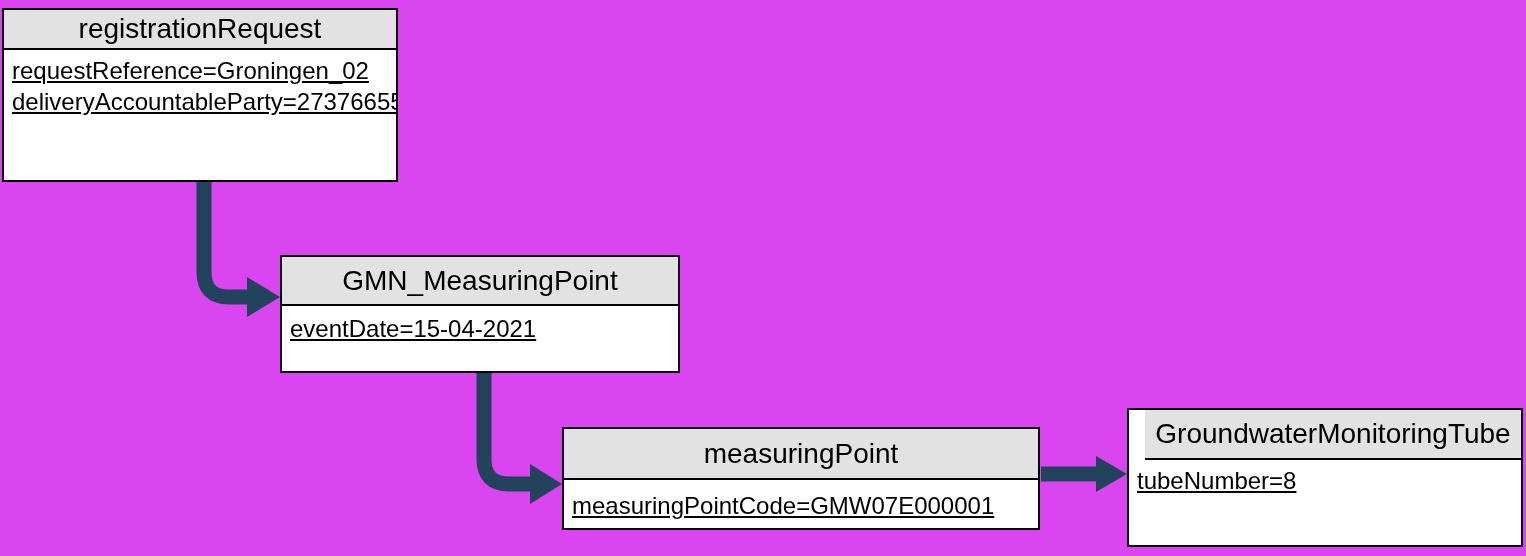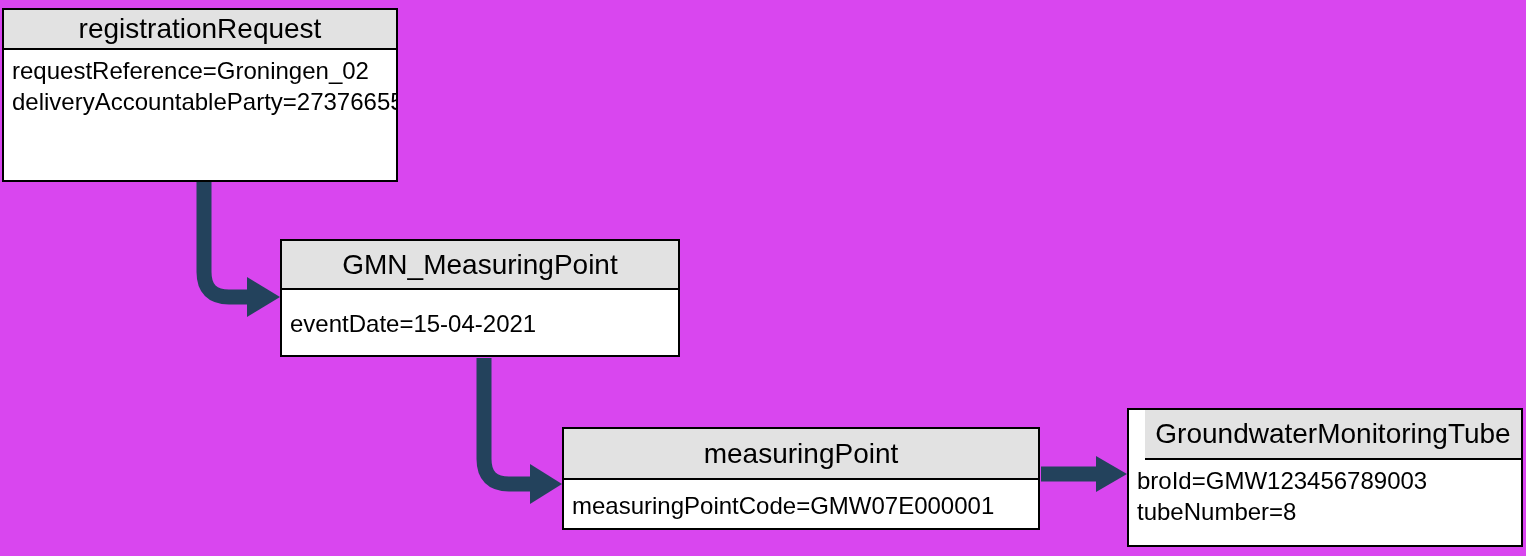--- a/index.html
+++ b/index.html
@@ -44,30 +44,31 @@
     font-size: 28px;
     white-space: nowrap;
     overflow: hidden;
   }
   .node-body {
     font-size: 24px;
     line-height: 31px;
     white-space: nowrap;
     overflow: hidden;
     padding: 5px 24px 0 8px;
+    text-decoration: underline;
   }
   .attr-line {
     white-space: nowrap;
   }
   
   .n1 { left: 2px;    top: 8px;   width: 396px; height: 174px; }
   .n1 .node-header { height: 40px; }
-  .n2 { left: 280px;  top: 239px; width: 400px; height: 118px; }
+  .n2 { left: 280px;  top: 255px; width: 400px; height: 118px; }
   .n2 .node-header { height: 49px; }
-  .n2 .node-body { padding-top: 7px; margin-top: 11px; }
+  .n2 .node-body { padding-top: 7px; }
   .n3 { left: 562px;  top: 427px; width: 478px; height: 103px; }
   .n3 .node-header { height: 51px; }
   .n3 .node-body { padding-top: 10px; }
   .n4 { left: 1127px; top: 408px; width: 396px; height: 139px; }
   .n4 .node-header { height: 50px; margin-left: 16px; }
 </style>
 </head>
 <body>
 
 <div class="canvas">
@@ -102,18 +103,17 @@
   <div class="node n3">
     <div class="node-header">measuringPoint</div>
     <div class="node-body">
       <div class="attr-line">measuringPointCode=GMW07E000001</div>
     </div>
   </div>
 
   <div class="node n4">
     <div class="node-header">GroundwaterMonitoringTube</div>
     <div class="node-body">
-      <div class="attr-line">broId=GMW123456789003</div>
       <div class="attr-line">tubeNumber=8</div>
     </div>
   </div>
 
 </div>
 
 </body></html>

